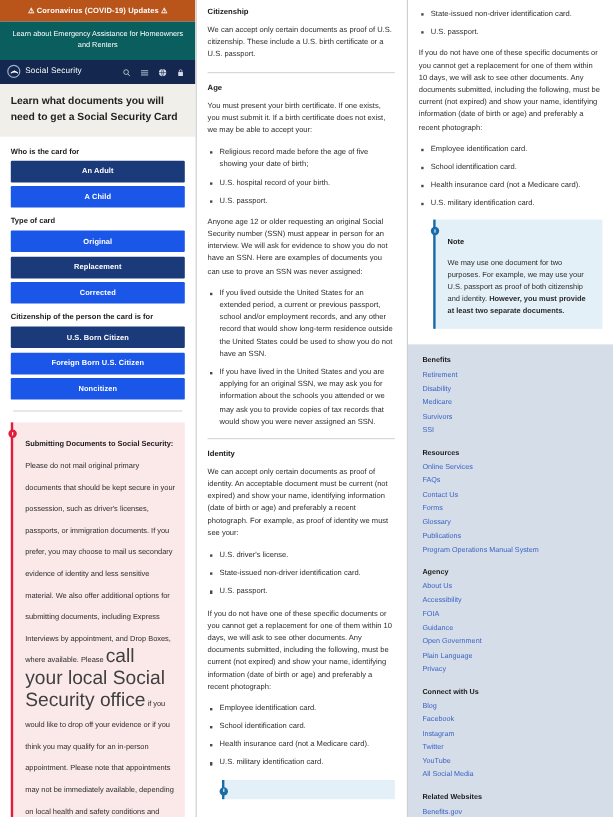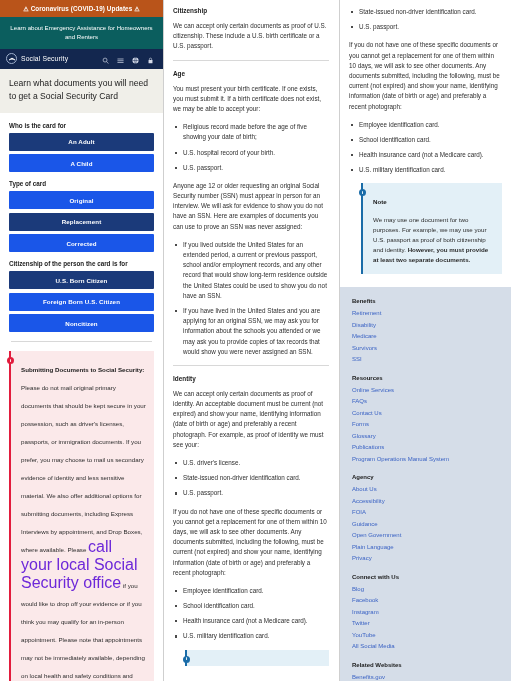--- a/index.html
+++ b/index.html
@@ -74,21 +74,21 @@
   }
   .hdr-icons .hi { color: #d6dcea; display:block; }
   .page-title-wrap {
     background: #f0efe9;
     padding: 8px 9px 10px 9px;
   }
   .page-title {
     font-size: 8.6px;
     color: #222222;
     line-height: 1.5;
-    font-weight: normal;
+    font-weight: bold;
   }
   .col1-body { padding: 9px 9px 0 9px; background:#fff; }
   .form-label {
     font-size: 6.3px;
     font-weight: bold;
     color: #1b1b1b;
     margin: 0 0 4px 0;
   }
   .form-label.spaced { margin-top: 8px; }
   .btn {
@@ -139,21 +139,21 @@
     font-weight: bold;
     color: #1b1b1b;
     display: inline;
   }
   .alert-text {
     font-size: 6.2px;
     color: #2c2c2c;
     line-height: 1.58;
     display: inline;
   }
-  .alert a { color: #6d28d9; text-decoration: none; }
+  .alert a { color: #404040; text-decoration: none; }
 
   
   .col2 {
     width: 177px; height: 681px;
     background: #ffffff;
     border-left: 1px solid #cfcfcf;
     border-right: 1px solid #cfcfcf;
     padding: 7px 10px 0 9px;
     overflow: hidden;
     position: relative;

